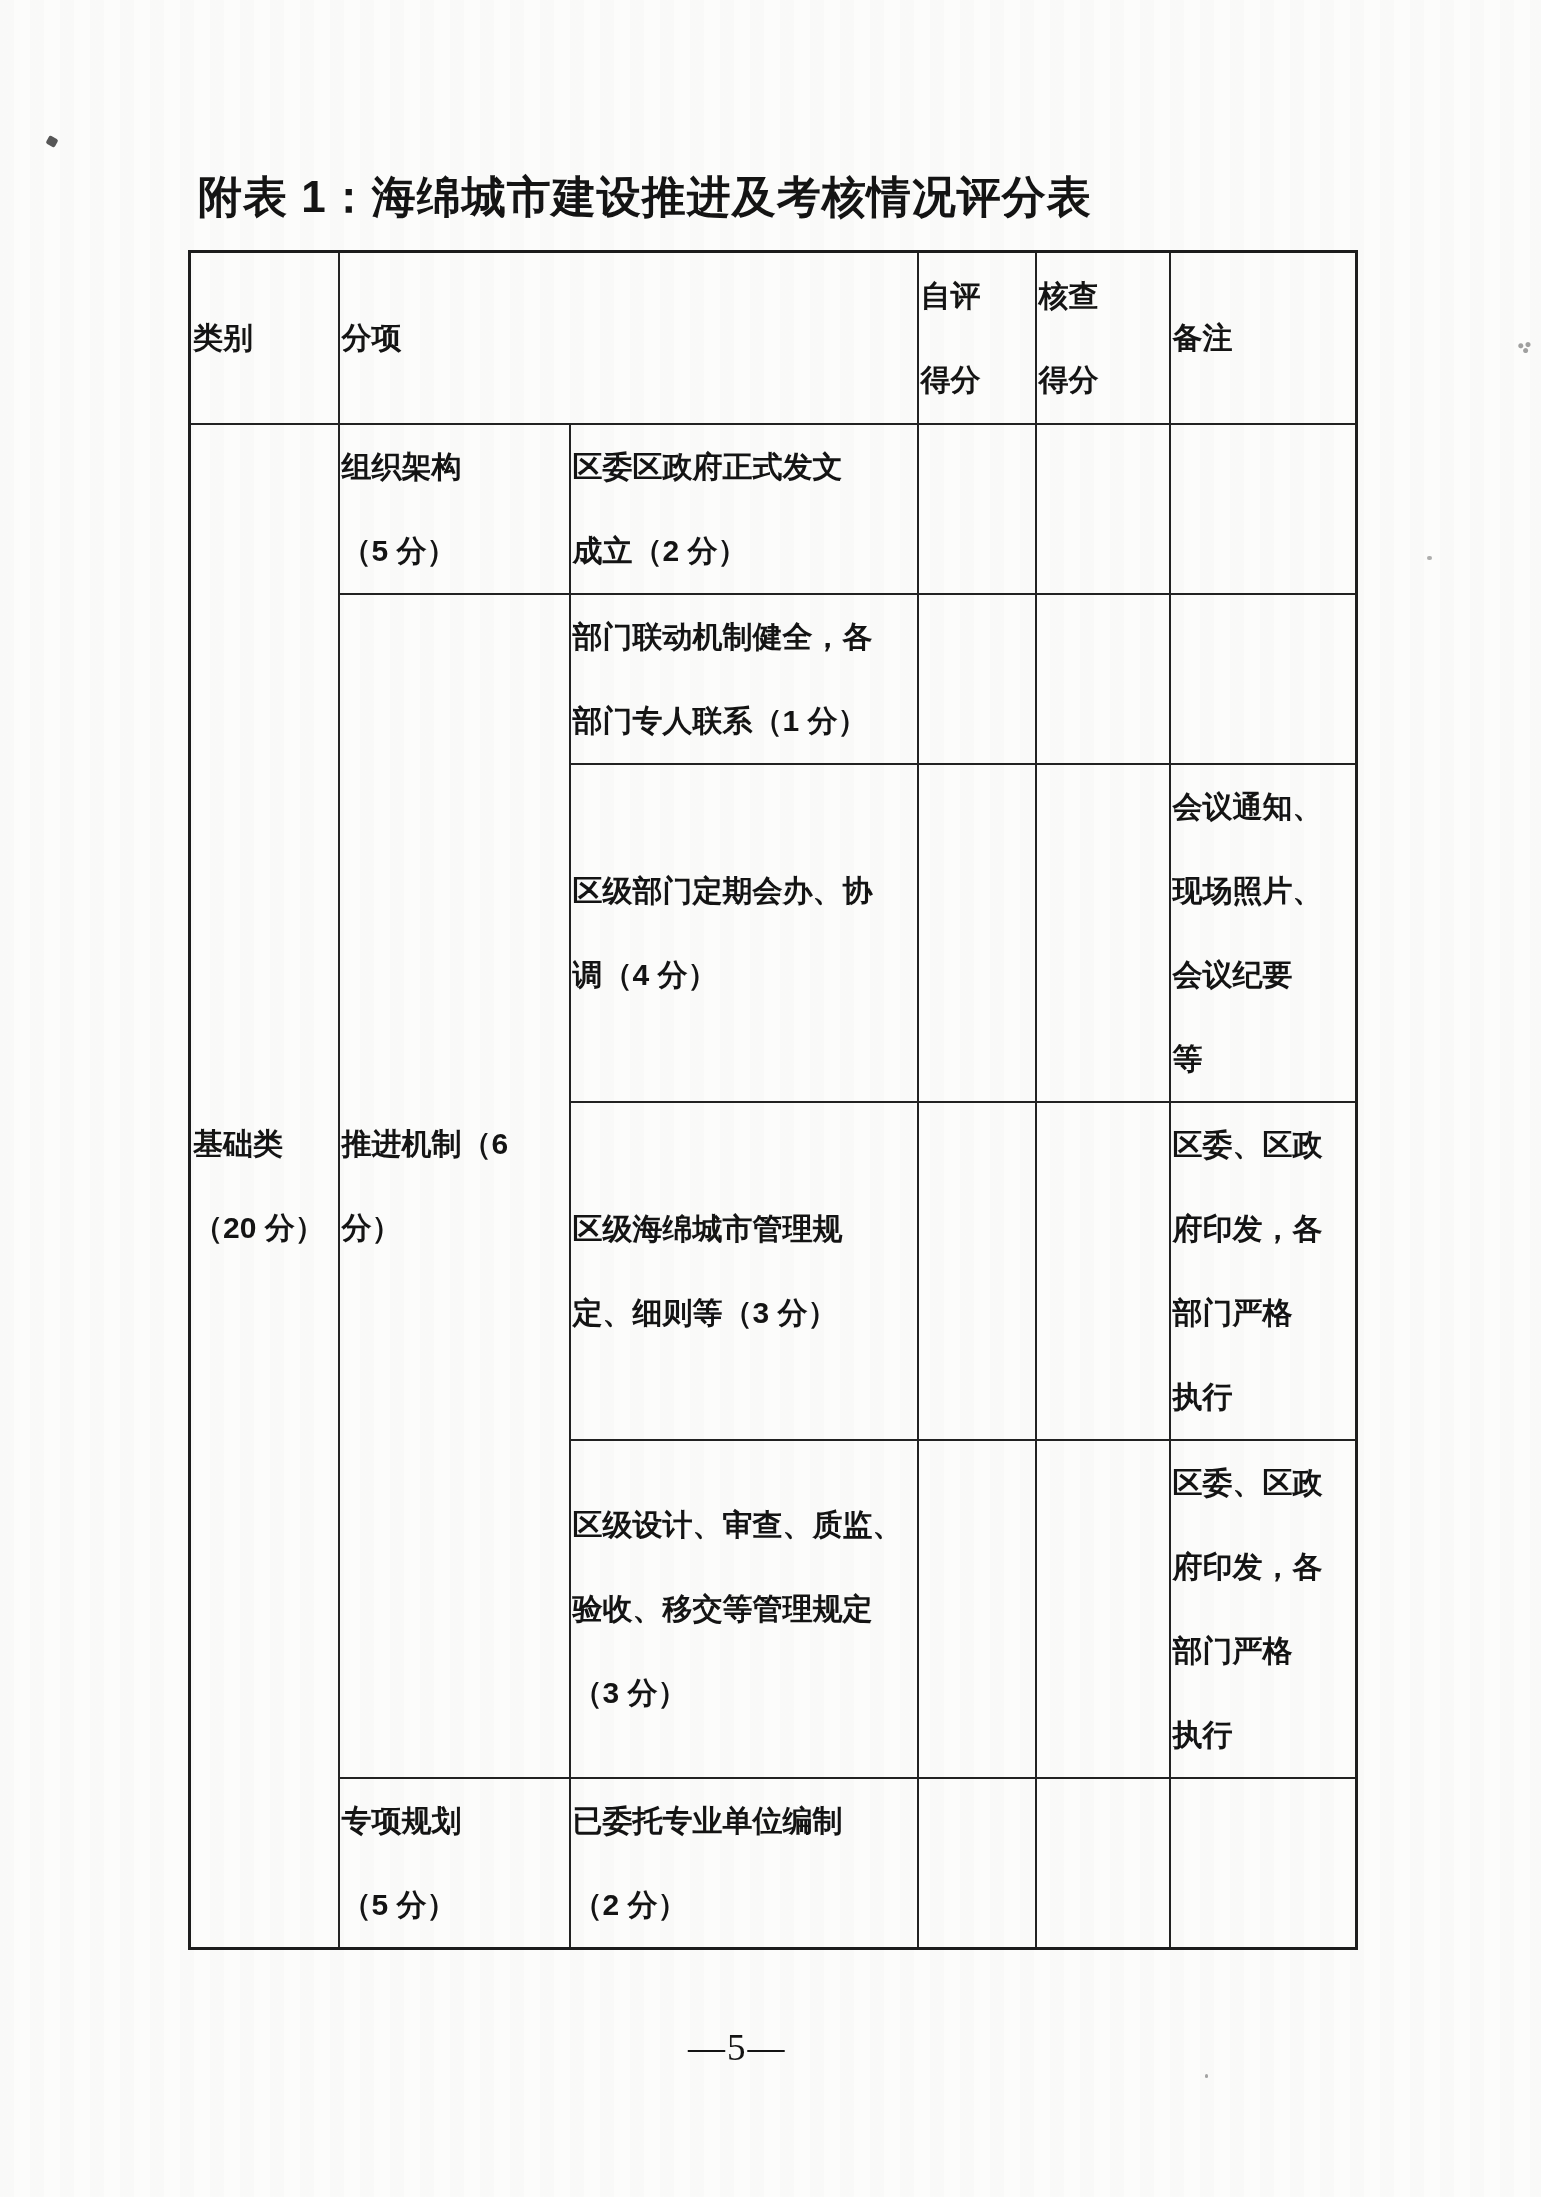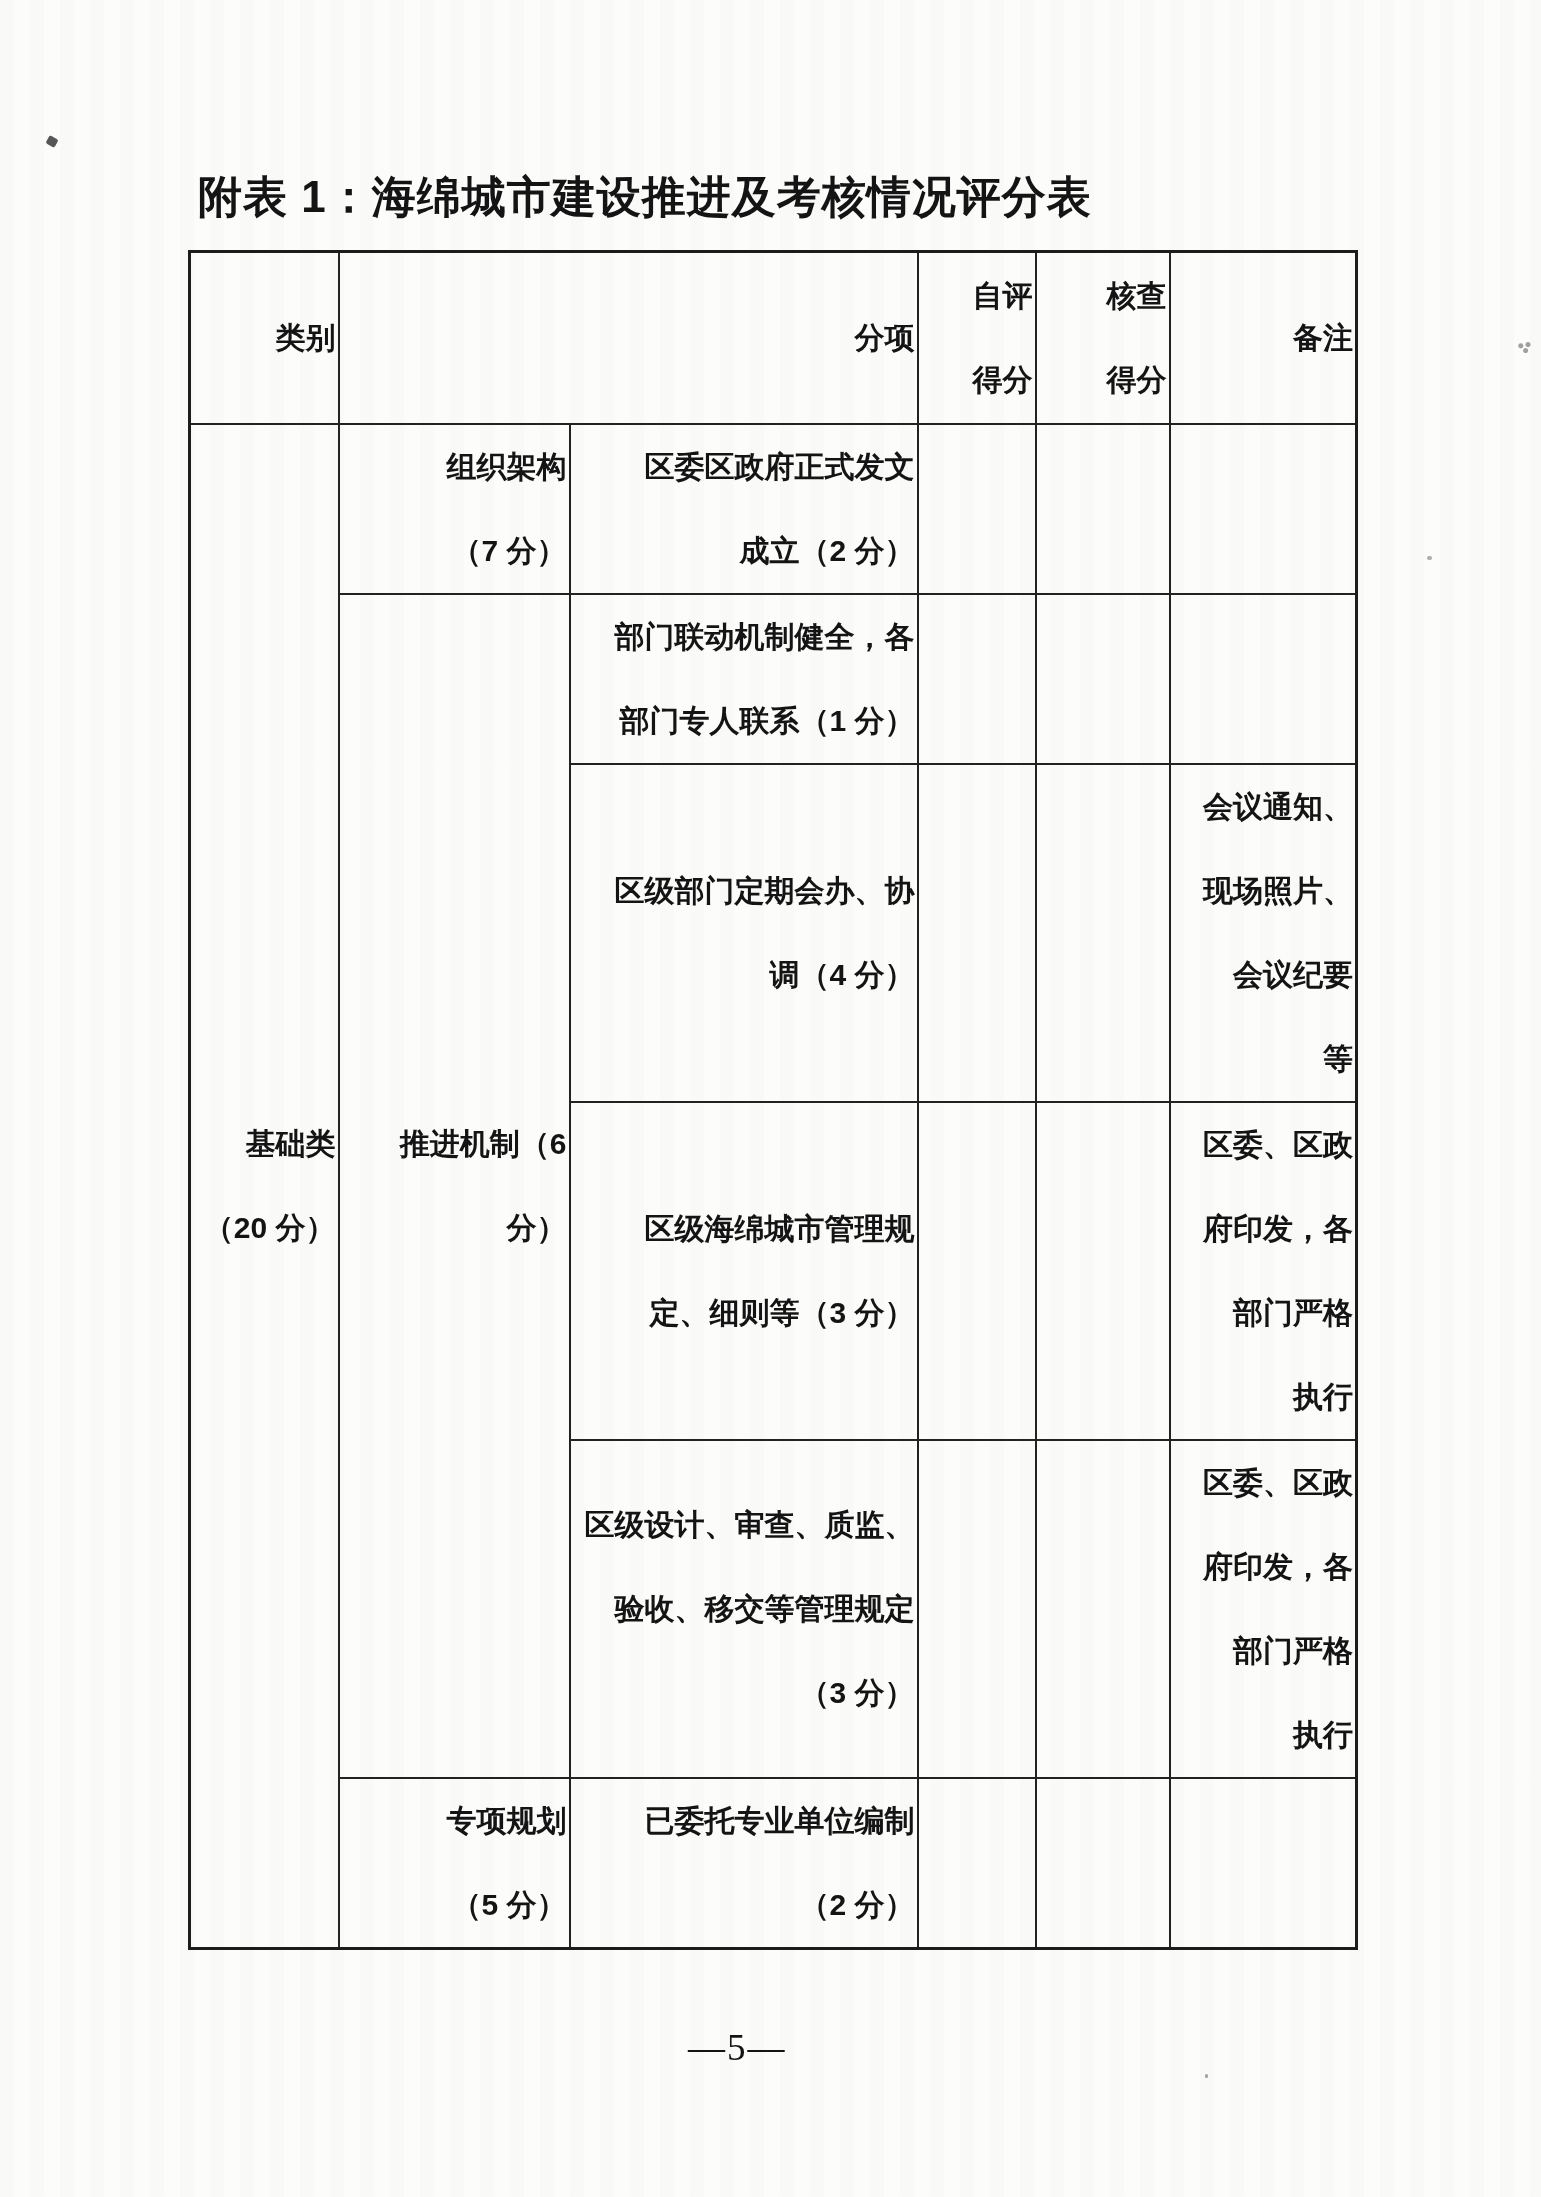--- a/index.html
+++ b/index.html
@@ -39,21 +39,21 @@
     left: 188px;
     top: 250px;
     border-collapse: collapse;
     table-layout: fixed;
     border: 3px solid #1c1c1c;
   }
   table.score-table th,
   table.score-table td {
     border: 2px solid #222;
     padding: 0 2px;
-    text-align: right;
+    text-align: left;
     vertical-align: middle;
     font-size: 30px;
     font-weight: 600;
     line-height: 84px;
     white-space: pre-line;
     overflow: hidden;
   }
   .footer-page-number {
     position: absolute;
     left: 688px;
@@ -100,21 +100,21 @@
       <th>自评
 得分</th>
       <th>核查
 得分</th>
       <th>备注</th>
     </tr>
     <tr style="height:166px">
       <td rowspan="6">基础类
 （20 分）</td>
       <td>组织架构
-（7 分）</td>
+（5 分）</td>
       <td>区委区政府正式发文
 成立（2 分）</td>
       <td></td>
       <td></td>
       <td></td>
     </tr>
     <tr style="height:168px">
       <td rowspan="4">推进机制（6
 分）</td>
       <td>部门联动机制健全，各

